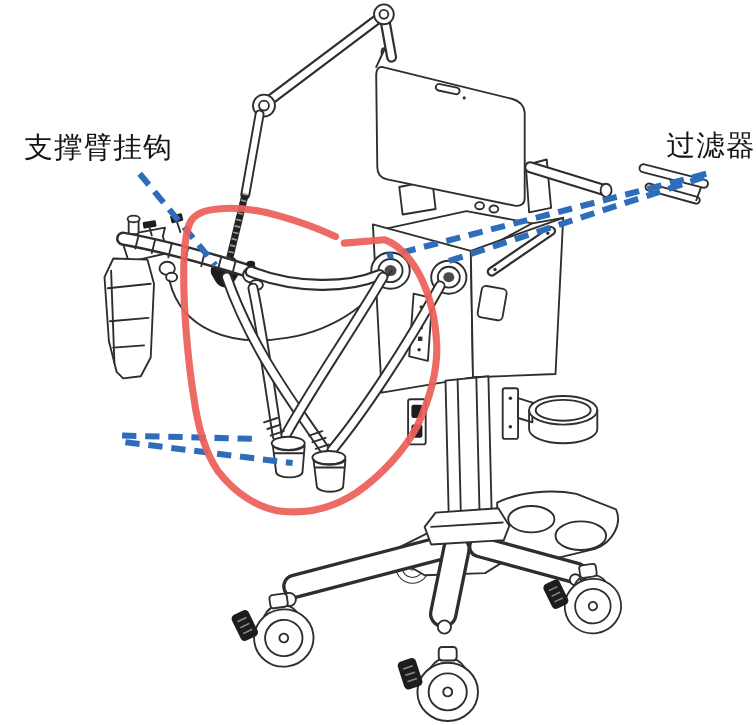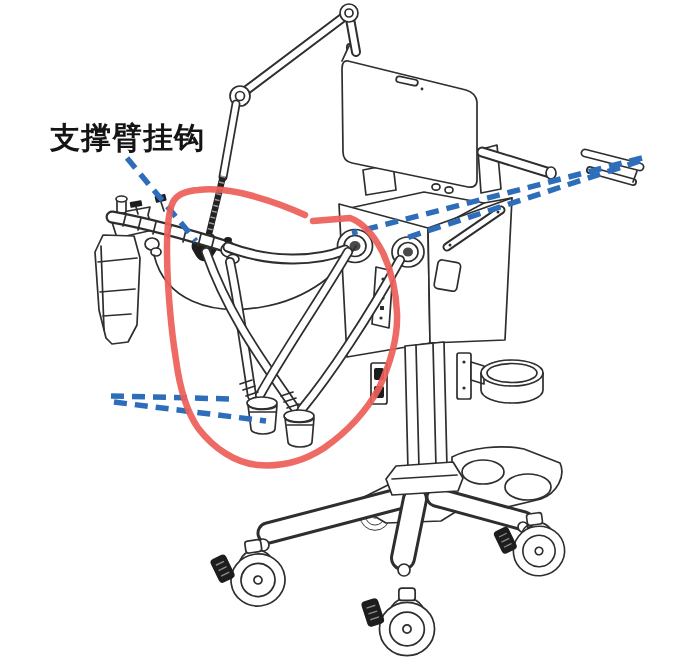--- a/index.html
+++ b/index.html
@@ -9,22 +9,22 @@
     --background:#ffffff;
     --label-text:#141414;
   }
   html,body{margin:0;padding:0;background:var(--background);}
   .stage{
     position:relative;width:687px;height:659px;background:var(--background);
     font-family:"DejaVu Sans","Liberation Sans",sans-serif;overflow:hidden;
   }
   .stage svg{position:absolute;left:0;top:0;}
   .callout-label{
-    position:absolute;font-size:30px;line-height:1.15;font-weight:700;
-    color:var(--label-text);letter-spacing:1px;white-space:nowrap;margin-left:28px;
+    position:absolute;font-size:26px;line-height:1.15;font-weight:400;
+    color:var(--label-text);letter-spacing:1px;white-space:nowrap;
   }
   
   .ink{stroke:var(--ink);fill:none;stroke-width:1.7;stroke-linejoin:round;stroke-linecap:round;}
   .wfill{stroke:var(--ink);fill:#ffffff;stroke-width:1.7;stroke-linejoin:round;}
   .dark{fill:#1d1d1d;stroke:none;}
   .bar-out{stroke:var(--ink);fill:none;stroke-linecap:round;}
   .bar-in{stroke:#ffffff;fill:none;stroke-linecap:round;}
   .leader{stroke:var(--leader-blue);stroke-width:5.5;fill:none;stroke-dasharray:13 8;stroke-linecap:butt;}
   .red-mark{stroke:var(--annotation-red);stroke-width:6.5;fill:none;stroke-linecap:round;stroke-linejoin:round;opacity:.93;}
 </style>
@@ -244,14 +244,15 @@
 
     <path class="red-mark" d="M313,221 L350,218 C364,223 374,236 382,251 C391,269 396,291 397,313
              C398,337 391,362 379,388 C367,410 347,432 324,448 C304,461 281,467 258,465
              C236,463 214,449 198,428 C187,412 180,390 176,360 C171,329 167,284 167,250
              C167,230 168,212 173,202 C177,194 186,191 198,190 C214,188 235,191 253,196
              C271,201 290,208 305,215"></path>
   </svg>
 
   <div class="callout-label" style="left:22px;top:121px">支撑臂挂钩</div>
 
+  <div class="callout-label" style="left:606px;top:119px">过滤器</div>
 
 </div>
 
 </body></html>

